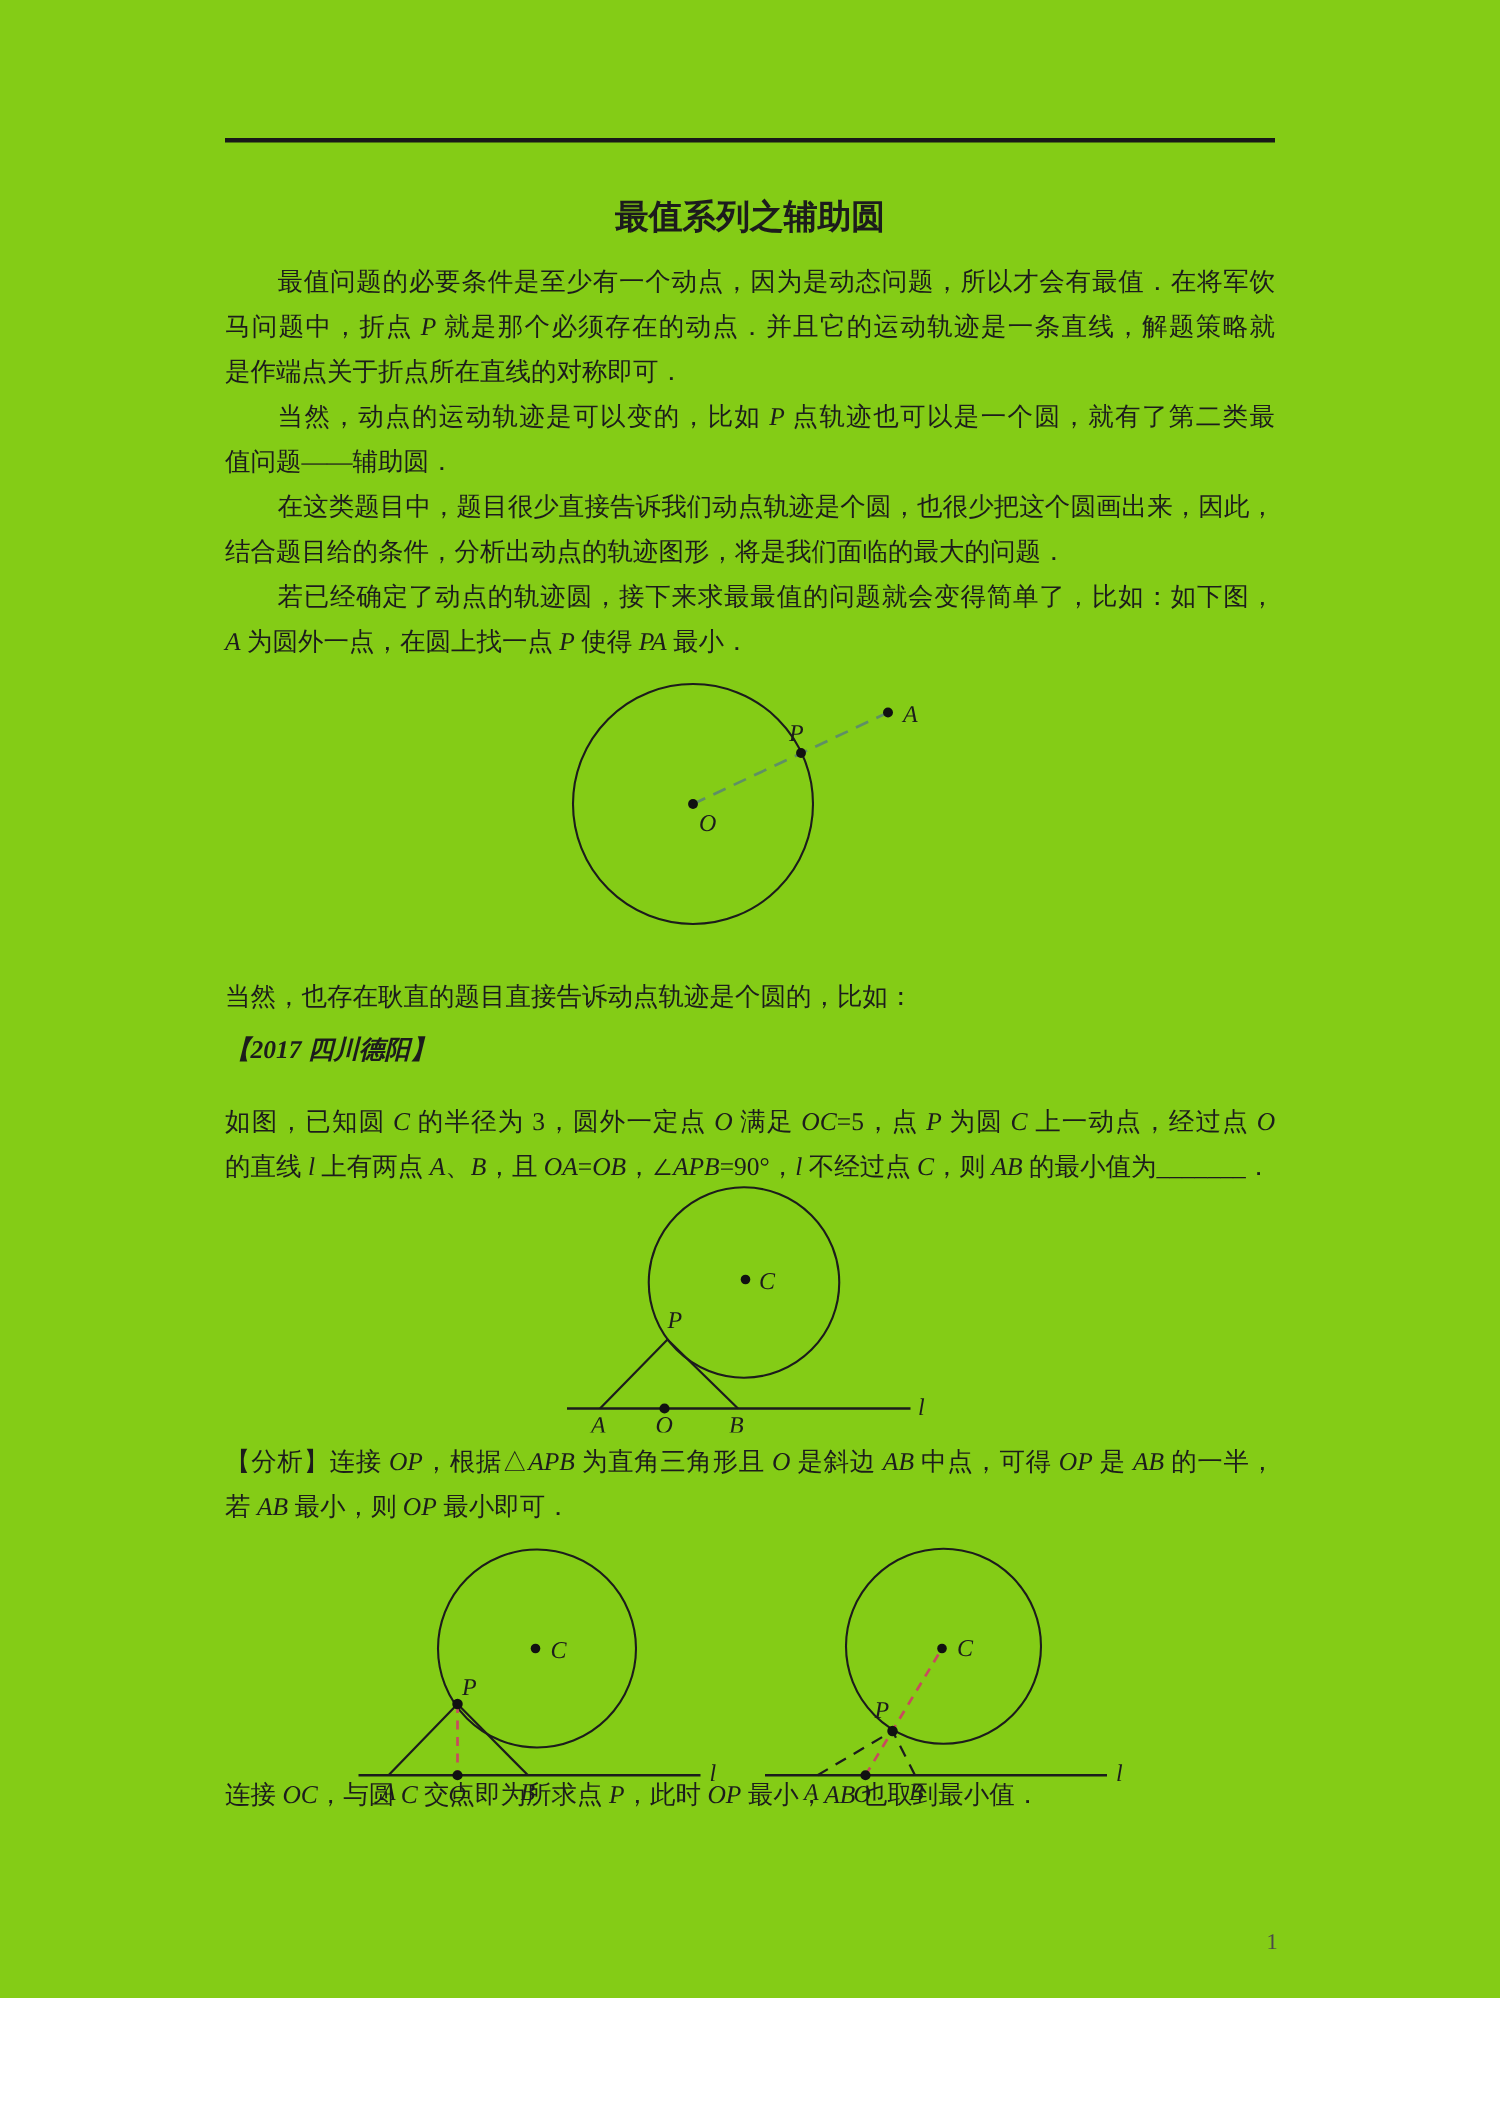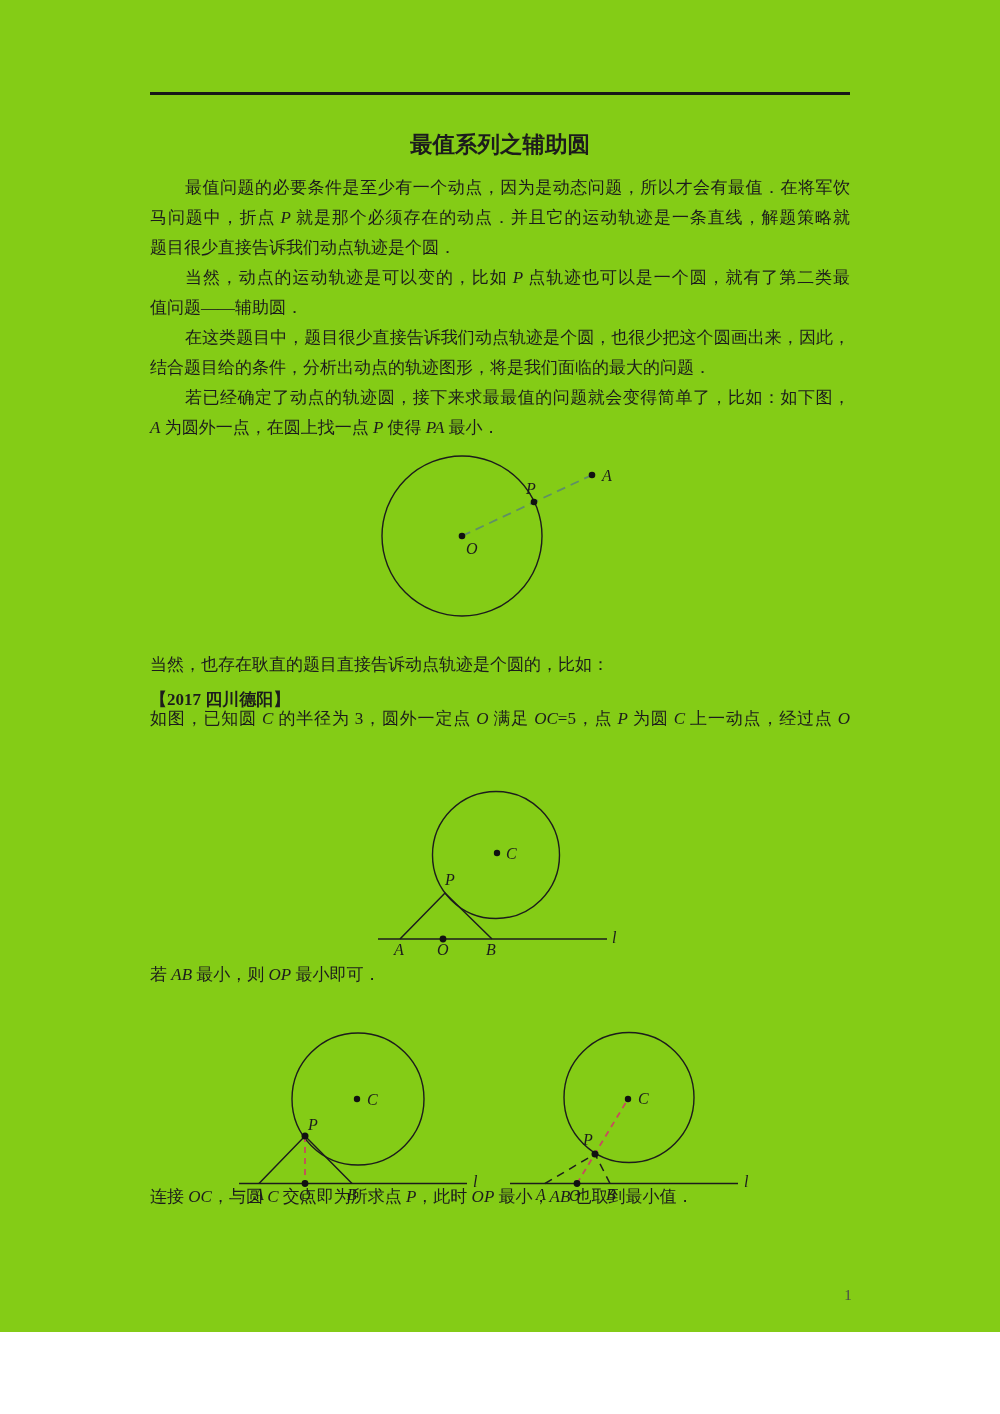--- a/index.html
+++ b/index.html
@@ -9,39 +9,39 @@
   }
   .rule { position:absolute; left:150px; top:92px; width:700px; height:3px; background:#181818; }
   .title {
     position:absolute; left:150px; top:129px; width:700px; height:32px;
     text-align:center; font-size:22.5px; font-weight:bold; line-height:32px;
   }
   .block { position:absolute; left:150px; width:700px; }
   .line { font-size:17px; height:30px; line-height:30px; white-space:nowrap; }
   .line.fill { white-space:normal; text-align:justify; text-align-last:justify; overflow:hidden; }
   .line.indent { text-indent:35px; }
-  .line.bold { font-weight:bold; }
+  .line.bold { font-weight:bold;font-style:italic; }
   .diagram { position:absolute; }
   .diagram text { font-family:"Liberation Serif", serif; font-style:italic; font-size:16px; fill:#1c1c1c; }
   .pagenum { position:absolute; left:838px; top:1287px; width:20px; font-size:15px; color:#4a4a4a; text-align:center; }
   i { font-style:italic; }
 </style>
 </head>
 <body>
 
 <div class="page">
 
   <div class="rule"></div>
 
   <div class="title">最值系列之辅助圆</div>
 
   <div class="block" style="top:173px">
     <div class="line fill indent">最值问题的必要条件是至少有一个动点，因为是动态问题，所以才会有最值．在将军饮</div>
     <div class="line fill">马问题中，折点 <i>P</i> 就是那个必须存在的动点．并且它的运动轨迹是一条直线，解题策略就</div>
-    <div class="line">题目很少直接告诉我们动点轨迹是个圆．</div>
+    <div class="line">是作端点关于折点所在直线的对称即可．</div>
   </div>
 
   <div class="block" style="top:263px">
     <div class="line fill indent">当然，动点的运动轨迹是可以变的，比如 <i>P</i> 点轨迹也可以是一个圆，就有了第二类最</div>
     <div class="line">值问题——辅助圆．</div>
   </div>
 
   <div class="block" style="top:323px">
     <div class="line fill indent">在这类题目中，题目很少直接告诉我们动点轨迹是个圆，也很少把这个圆画出来，因此，</div>
     <div class="line">结合题目给的条件，分析出动点的轨迹图形，将是我们面临的最大的问题．</div>
@@ -64,39 +64,41 @@
   </svg>
 
   <div class="block" style="top:650px">
     <div class="line">当然，也存在耿直的题目直接告诉动点轨迹是个圆的，比如：</div>
   </div>
 
   <div class="block" style="top:685px">
     <div class="line bold">【2017 四川德阳】</div>
   </div>
 
-  <div class="block" style="top:704px">
+  <div class="block" style="top:733px">
     <div class="line fill">如图，已知圆 <i>C</i> 的半径为 3，圆外一定点 <i>O</i> 满足 <i>OC</i>=5，点 <i>P</i> 为圆 <i>C</i> 上一动点，经过点 <i>O</i></div>
+    <div class="line">的直线 <i>l</i> 上有两点 <i>A</i>、<i>B</i>，且 <i>OA</i>=<i>OB</i>，∠<i>APB</i>=90°，<i>l</i> 不经过点 <i>C</i>，则 <i>AB</i> 的最小值为_______．</div>
   </div>
 
   <svg class="diagram" style="left:360px; top:785px" width="280" height="170" viewBox="0 0 280 170">
     <circle cx="136" cy="70" r="63.5" fill="none" stroke="#1c1c1c" stroke-width="1.4"></circle>
     <line x1="18" y1="154" x2="247" y2="154" stroke="#1c1c1c" stroke-width="1.6"></line>
     <polyline points="40,154 85,108 132,154" fill="none" stroke="#1c1c1c" stroke-width="1.5"></polyline>
     <circle cx="137" cy="68" r="3.2" fill="#111"></circle>
     <circle cx="83" cy="154" r="3.4" fill="#111"></circle>
     <text x="146" y="74">C</text>
     <text x="85" y="100">P</text>
     <text x="34" y="170">A</text>
     <text x="77" y="170">O</text>
     <text x="126" y="170">B</text>
     <text x="252" y="158">l</text>
   </svg>
 
   <div class="block" style="top:960px">
+    <div class="line fill">【分析】连接 <i>OP</i>，根据△<i>APB</i> 为直角三角形且 <i>O</i> 是斜边 <i>AB</i> 中点，可得 <i>OP</i> 是 <i>AB</i> 的一半，</div>
     <div class="line">若 <i>AB</i> 最小，则 <i>OP</i> 最小即可．</div>
   </div>
 
   <svg class="diagram" style="left:230px; top:1025px" width="260" height="180" viewBox="0 0 260 180">
     <circle cx="128" cy="74" r="66" fill="none" stroke="#1c1c1c" stroke-width="1.4"></circle>
     <line x1="9" y1="158.5" x2="237" y2="158.5" stroke="#1c1c1c" stroke-width="1.6"></line>
     <polyline points="29,158.5 75,111 122,158.5" fill="none" stroke="#1c1c1c" stroke-width="1.5"></polyline>
     <line x1="75" y1="111" x2="75" y2="158.5" stroke="#c84a5f" stroke-width="1.8" stroke-dasharray="6 5"></line>
     <circle cx="127" cy="74" r="3.2" fill="#111"></circle>
     <circle cx="75" cy="111" r="3.5" fill="#111"></circle>

